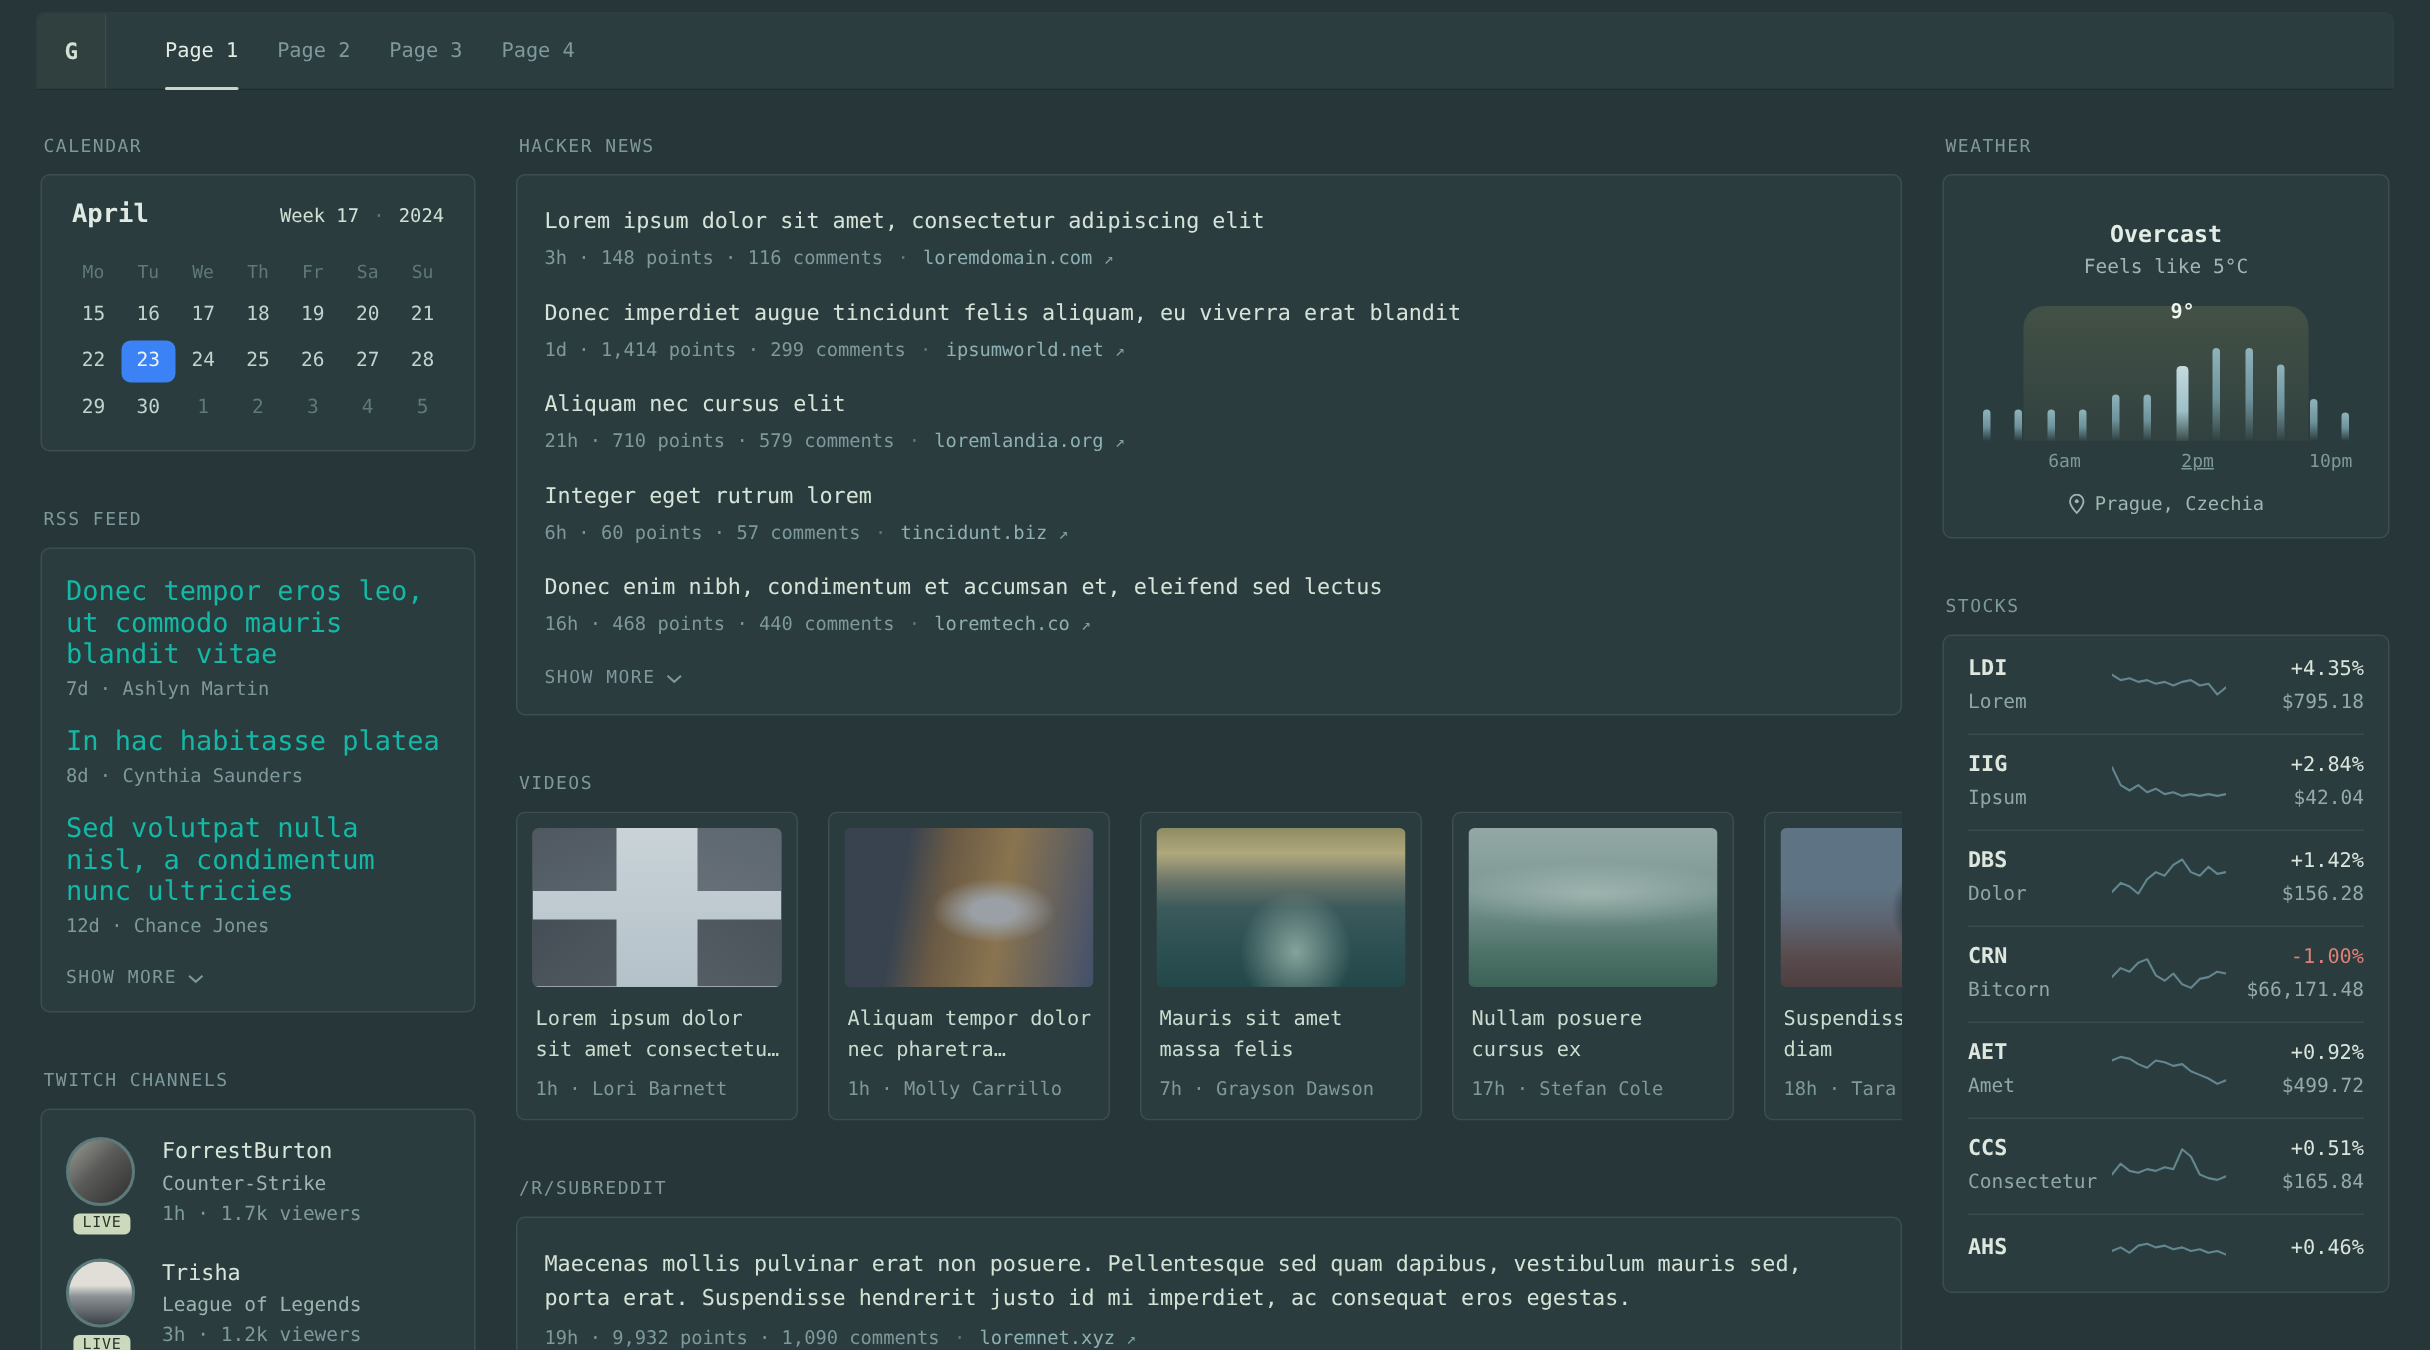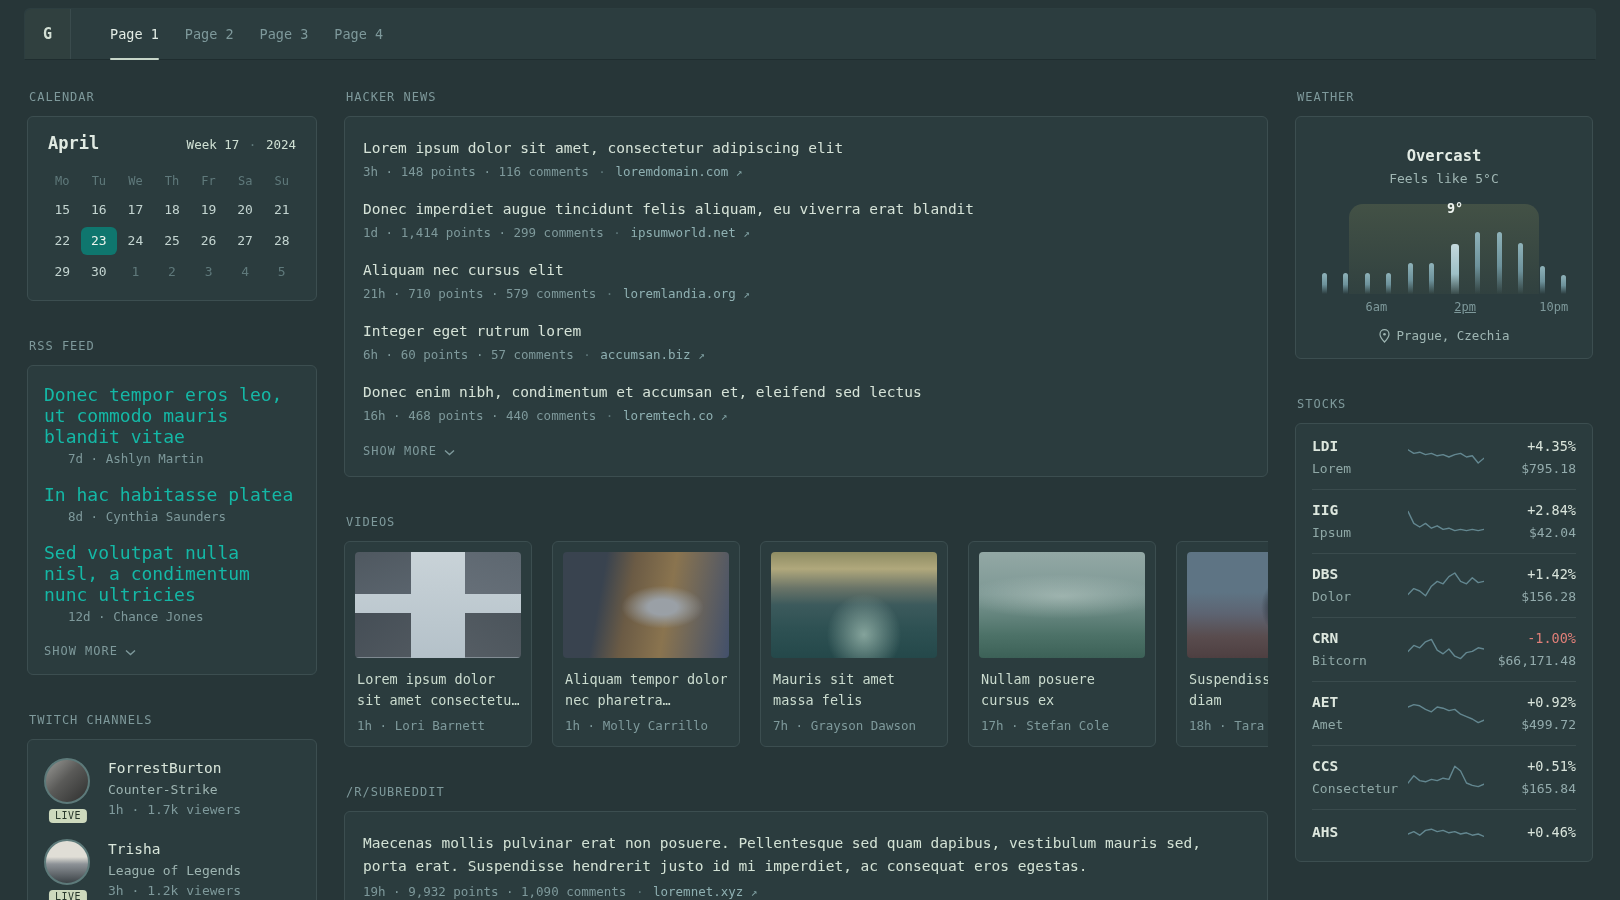--- a/index.html
+++ b/index.html
@@ -60,26 +60,26 @@
   .cal-head{ display:flex; justify-content:space-between; align-items:baseline; padding:0 4px;text-align:center; }
   .cal-month{ font-size:17px; font-weight:bold; color:#e0eae2; }
   .cal-right{ font-size:12.5px; color:#cfe0d3; }
   .cal-grid{ display:grid; grid-template-columns:repeat(7,1fr); row-gap:3px; margin-top:16px; }
   .wd{ text-align:center; font-size:12px; color:#5f797b; padding:5px 0; }
   .day{
     text-align:center; font-size:13px; color:#c3d4d0; padding:6px 0;
     border-radius:6px; line-height:16px;
   }
   .day.muted{ color:#5f797b; }
-  .day.selected{ background:#0f766e; color:#eef4ee; }
+  .day.selected{ background:#3b82f6; color:#eef4ee; }
   
   .rss-card{ padding:18px 16px 16px; }
   .rss-item + .rss-item{ margin-top:16px; }
   .rss-title{ font-size:18px; line-height:21px; color:#14b8a6; cursor:pointer; }
-  .rss-item .meta{ margin-top:2px; line-height:19px;margin-left:24px; }
+  .rss-item .meta{ margin-top:2px; line-height:19px; }
   
   .tw-card{ padding:18px 16px; }
   .t-row{ display:flex; gap:16px; cursor:pointer; }
   .t-row + .t-row{ margin-top:20px; }
   .t-av-wrap{ position:relative; width:48px; flex:0 0 48px; }
   .t-av{
     width:46px; height:46px; border-radius:50%; border:2px solid #5d7a7a;
   }
   .a-forrest{ background:linear-gradient(135deg,#9b9b97,#5a5a58 45%,#2e2f2e); }
   .a-trisha{ background:linear-gradient(180deg,#e0ded6 0 38%,#8d9297 55%,#3c4347); }
@@ -318,21 +318,21 @@
         <div class="hn-item">
           <div class="hn-title">Donec imperdiet augue tincidunt felis aliquam, eu viverra erat blandit</div>
           <div class="meta"><span>1d · 1,414 points · 299 comments</span> <span class="sep">·</span> <span class="domain"><span>ipsumworld.net</span> <span class="arrow">↗</span></span></div>
         </div>
         <div class="hn-item">
           <div class="hn-title">Aliquam nec cursus elit</div>
           <div class="meta"><span>21h · 710 points · 579 comments</span> <span class="sep">·</span> <span class="domain"><span>loremlandia.org</span> <span class="arrow">↗</span></span></div>
         </div>
         <div class="hn-item">
           <div class="hn-title">Integer eget rutrum lorem</div>
-          <div class="meta"><span>6h · 60 points · 57 comments</span> <span class="sep">·</span> <span class="domain"><span>accumsan.biz</span> <span class="arrow">↗</span></span></div>
+          <div class="meta"><span>6h · 60 points · 57 comments</span> <span class="sep">·</span> <span class="domain"><span>tincidunt.biz</span> <span class="arrow">↗</span></span></div>
         </div>
         <div class="hn-item">
           <div class="hn-title">Donec enim nibh, condimentum et accumsan et, eleifend sed lectus</div>
           <div class="meta"><span>16h · 468 points · 440 comments</span> <span class="sep">·</span> <span class="domain"><span>loremtech.co</span> <span class="arrow">↗</span></span></div>
         </div>
 
         <button class="show-more">
           <span>SHOW MORE</span>
           <svg class="chev" width="11" height="7" viewBox="0 0 11 7">
               <polyline points="1,1.5 5.5,5.5 10,1.5" fill="none" stroke="currentColor" stroke-width="1.4"></polyline>

